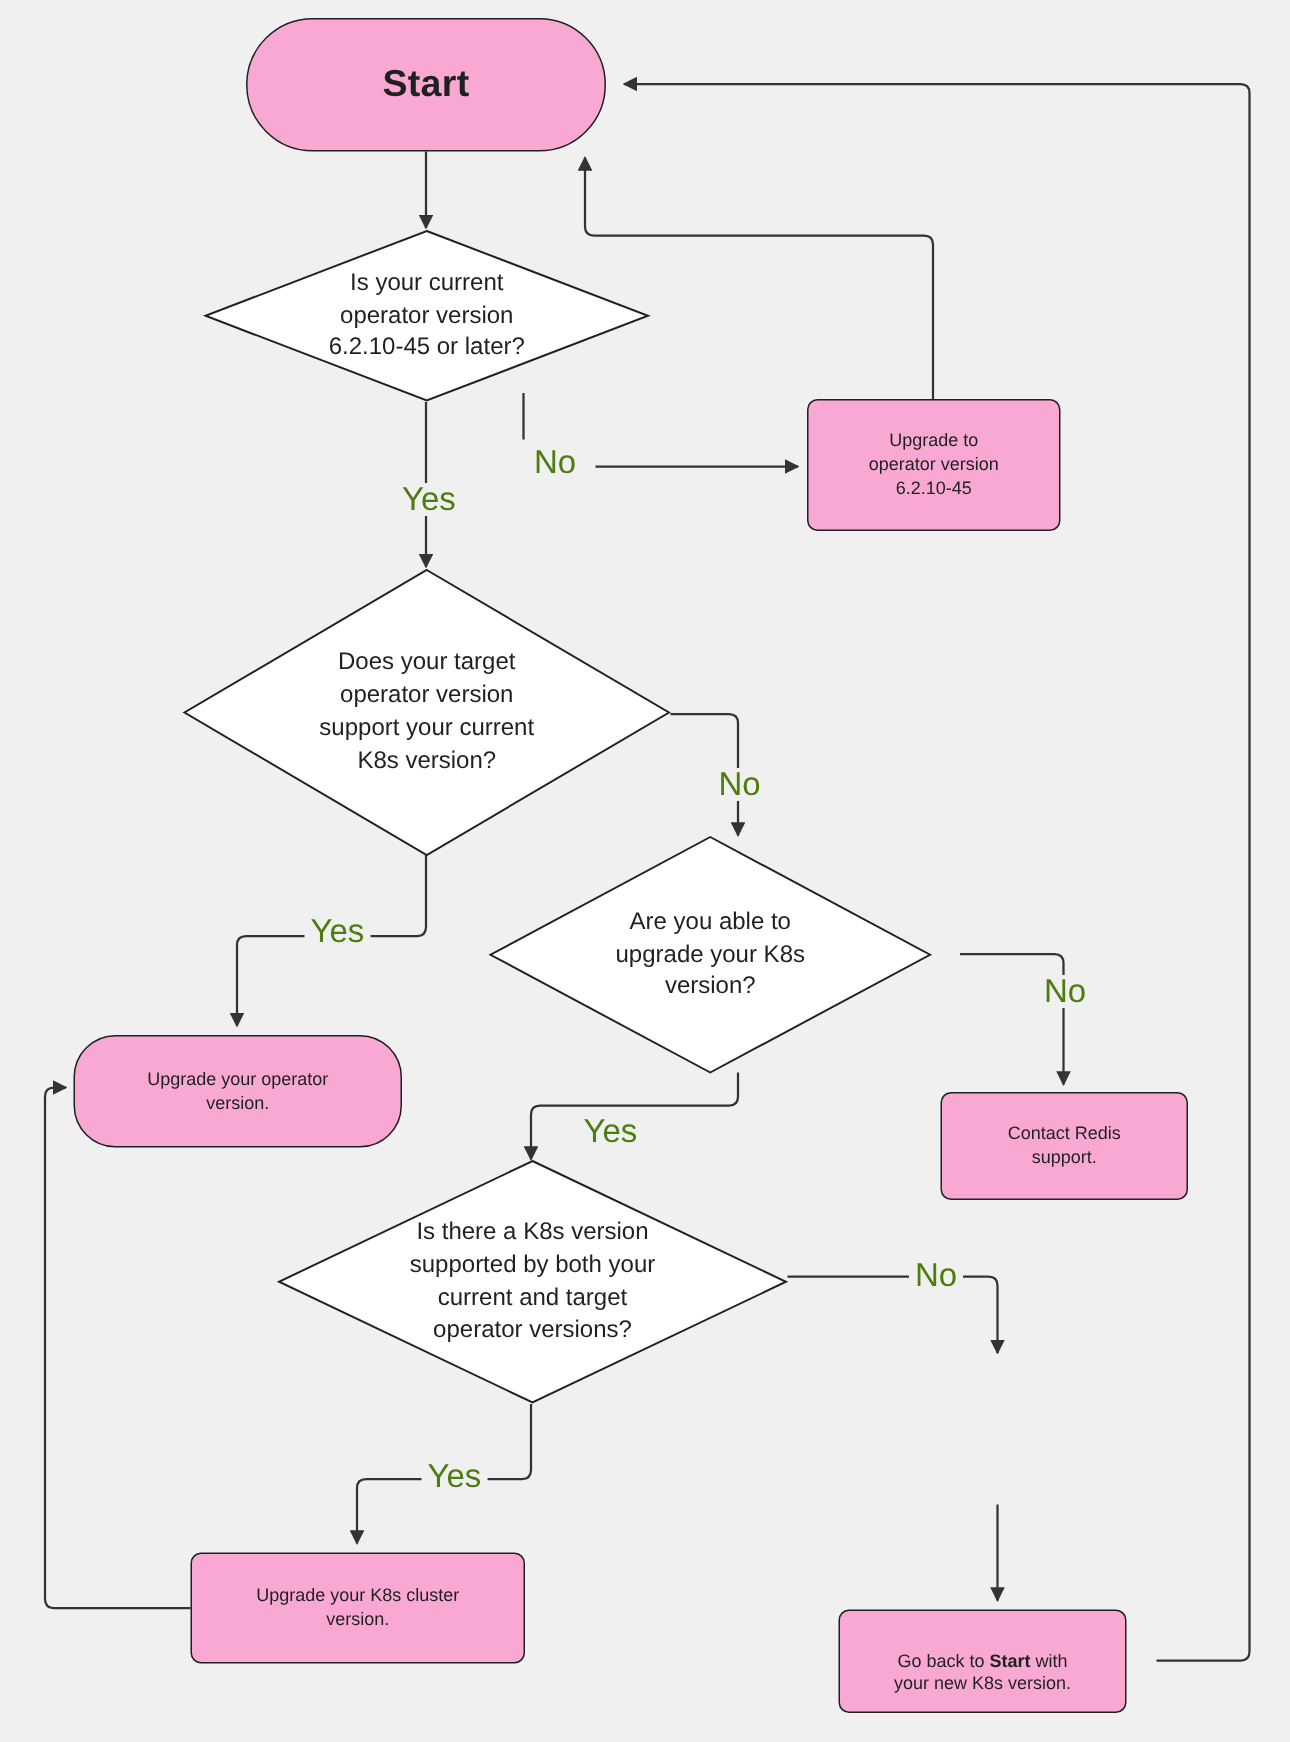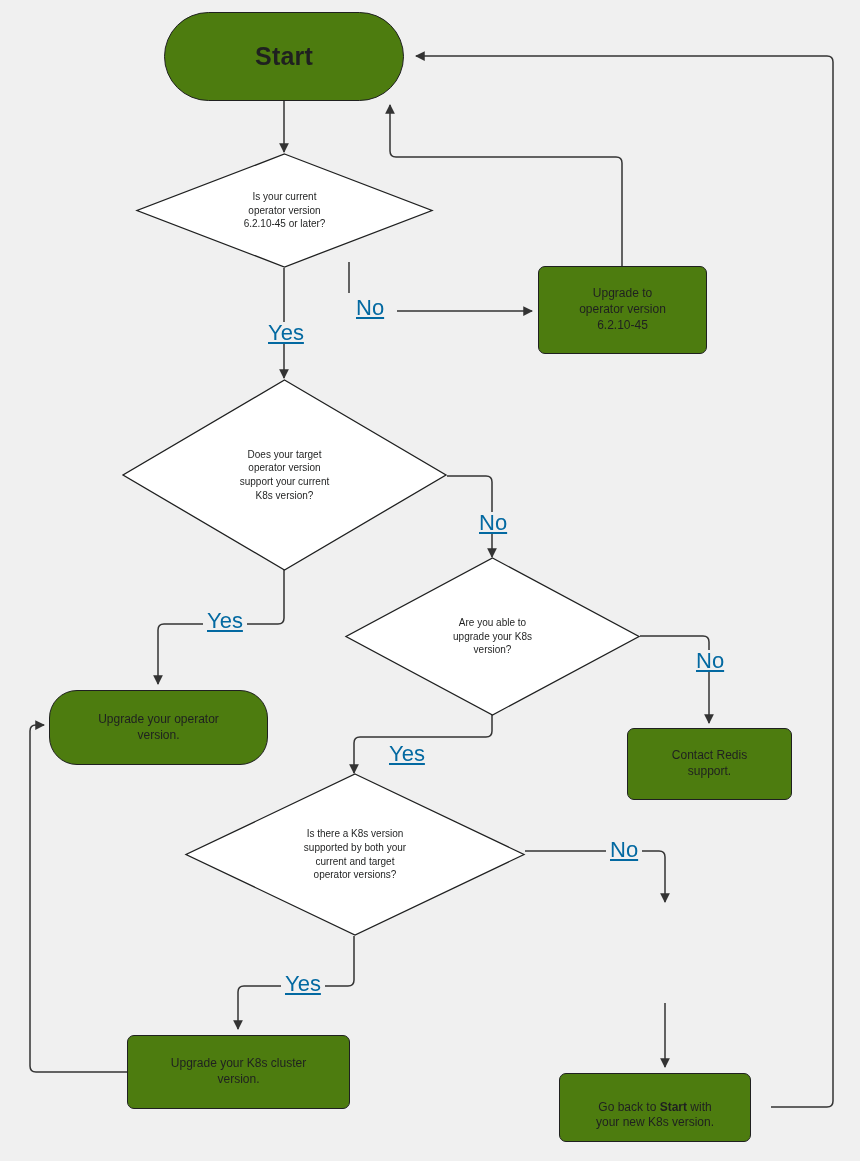--- a/index.html
+++ b/index.html
@@ -26,21 +26,21 @@
     position: absolute;
     left: 0;
     top: 0;
     width: 860px;
     height: 1161px;
     pointer-events: none;
   }
   .node {
     position: absolute;
     box-sizing: border-box;
-    background: #4d7c0f;
+    background: #f9a8d4;
     border: 1.3px solid #1f2020;
     display: flex;
     align-items: center;
     justify-content: center;
     text-align: center;
     line-height: 1.33;
   }
   .node.rect {
     border-radius: 7px;
   }
@@ -72,34 +72,33 @@
   .diamond-wrap .dlabel {
     position: absolute;
     left: 0;
     top: 0;
     width: 100%;
     height: 100%;
     display: flex;
     align-items: center;
     justify-content: center;
     text-align: center;
-    font-size: 10px;
+    font-size: 16px;
     line-height: 1.37;
     white-space: pre-line;
     pointer-events: none;
   }
   .edge-label {
     position: absolute;
     font-size: 22px;
-    color: #0369a1;
+    color: #4d7c0f;
     background: #f0f0f0;
     padding: 0 4px;
     line-height: 1;
     white-space: nowrap;
-    text-decoration: underline;
   }
   .bold-word { font-weight: bold; }
 </style>
 </head>
 <body>
 
 <div id="flow-root">
 
   <svg id="edge-layer" viewBox="0 0 860 1161" width="860" height="1161" xmlns="http://www.w3.org/2000/svg">
     <defs>
@@ -160,21 +159,21 @@
   <div class="diamond-wrap" style="left:122px; top:379px; width:325px; height:192px;">
     <svg class="dia" width="325" height="192" viewBox="0 0 325 192" xmlns="http://www.w3.org/2000/svg">
       <polygon points="162.5,1 324,96 162.5,191 1,96" fill="#ffffff" stroke="#1f2020" stroke-width="1.3"></polygon>
     </svg>
     <div class="dlabel">Does your target
 operator version
 support your current
 K8s version?</div>
   </div>
 
-  <div class="diamond-wrap" style="left:345px; top:557px; width:295px; height:159px;">
+  <div class="diamond-wrap" style="left:326px; top:557px; width:295px; height:159px;">
     <svg class="dia" width="295" height="159" viewBox="0 0 295 159" xmlns="http://www.w3.org/2000/svg">
       <polygon points="147.5,1 294,79.5 147.5,158 1,79.5" fill="#ffffff" stroke="#1f2020" stroke-width="1.3"></polygon>
     </svg>
     <div class="dlabel">Are you able to
 upgrade your K8s
 version?</div>
   </div>
 
   <div class="node rect" style="left:627px; top:728px; width:165px; height:72px;">
     <span class="label">Contact Redis

